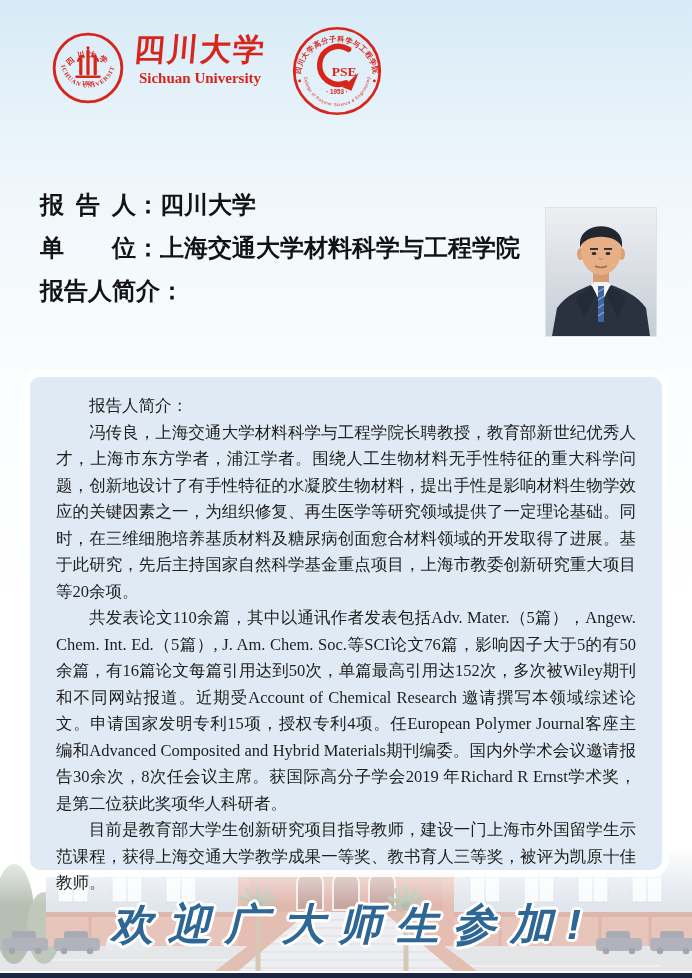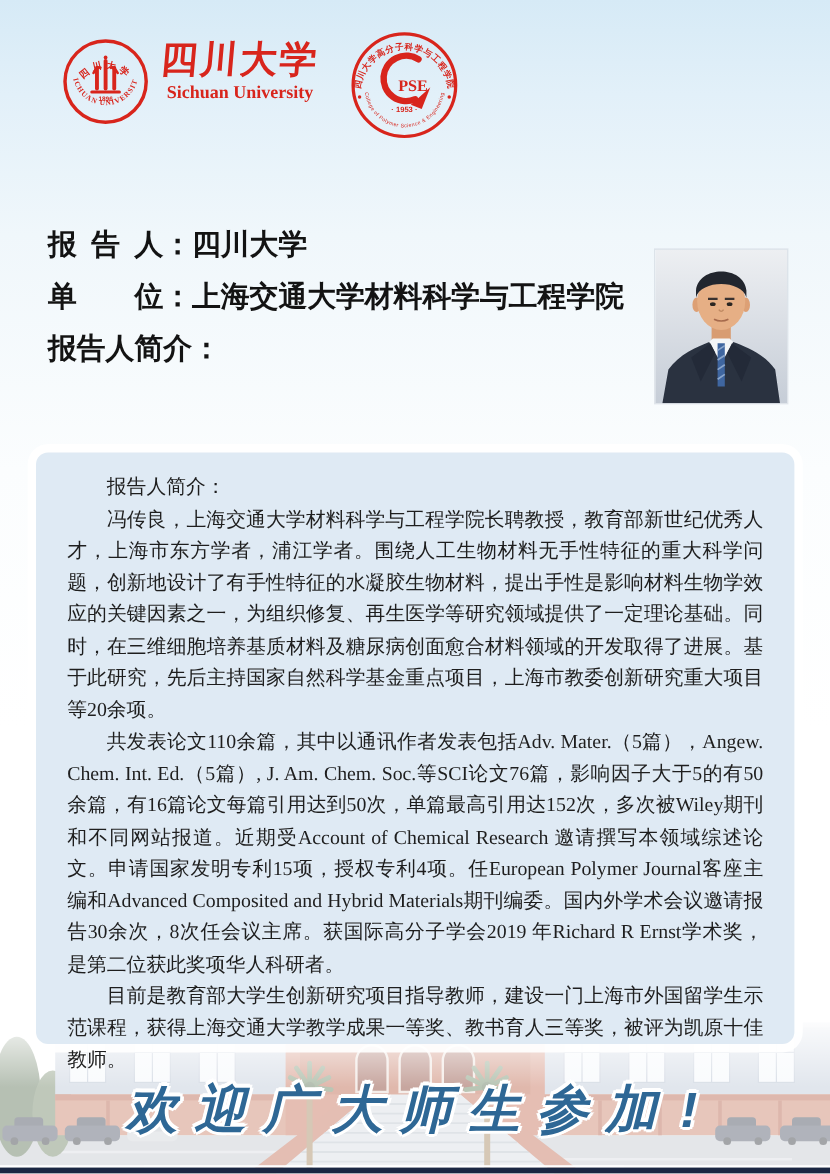--- a/index.html
+++ b/index.html
@@ -33,21 +33,20 @@
     padding:16px 26px 0 26px;z-index:3;
   }
   .bio-heading{margin:0 0 9px 0;font-family:"Liberation Serif","DejaVu Serif",serif;font-weight:normal;font-size:20px;color:#1b1b1b;}
   .bio-box p{margin:0;font-family:"Liberation Serif","DejaVu Serif",serif;font-size:16.5px;line-height:26.5px;color:#1e1e1e;text-align:justify;text-indent:2em;}
   
   .scene{position:absolute;left:0;bottom:0;width:692px;height:136px;z-index:1;}
   .welcome{
     position:absolute;left:0;top:896px;width:100%;text-align:center;z-index:5;
     font-size:43px;font-weight:bold;font-style:italic;color:#2e6795;letter-spacing:14px;text-indent:14px;white-space:nowrap;
     text-shadow:-3px 0 0 #fff,3px 0 0 #fff,0 -3px 0 #fff,0 3px 0 #fff,-2px -2px 0 #fff,2px -2px 0 #fff,-2px 2px 0 #fff,2px 2px 0 #fff;
-    font-family:Liberation Mono, monospace;
   }
 </style>
 </head>
 <body>
 
 <div class="poster">
 
   <svg class="scu-seal" viewBox="0 0 100 100">
     <defs>
       <path id="scuTopArc" d="M 20,54 A 33,33 0 0 1 80,54" fill="none"></path>

